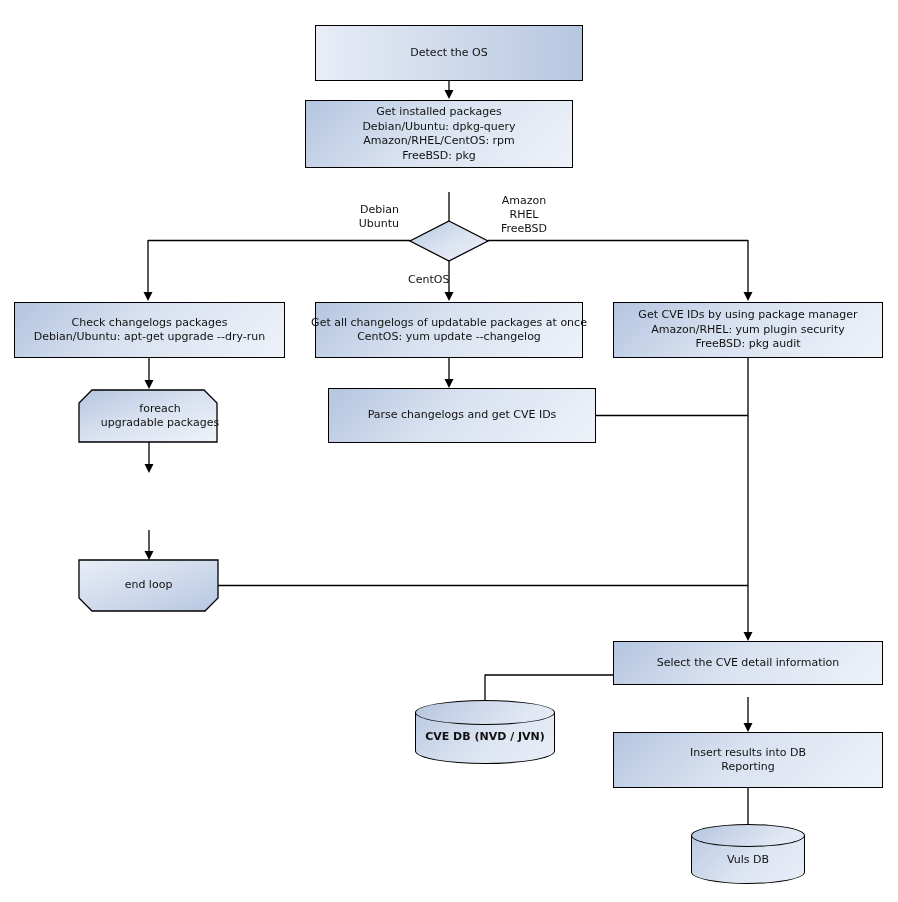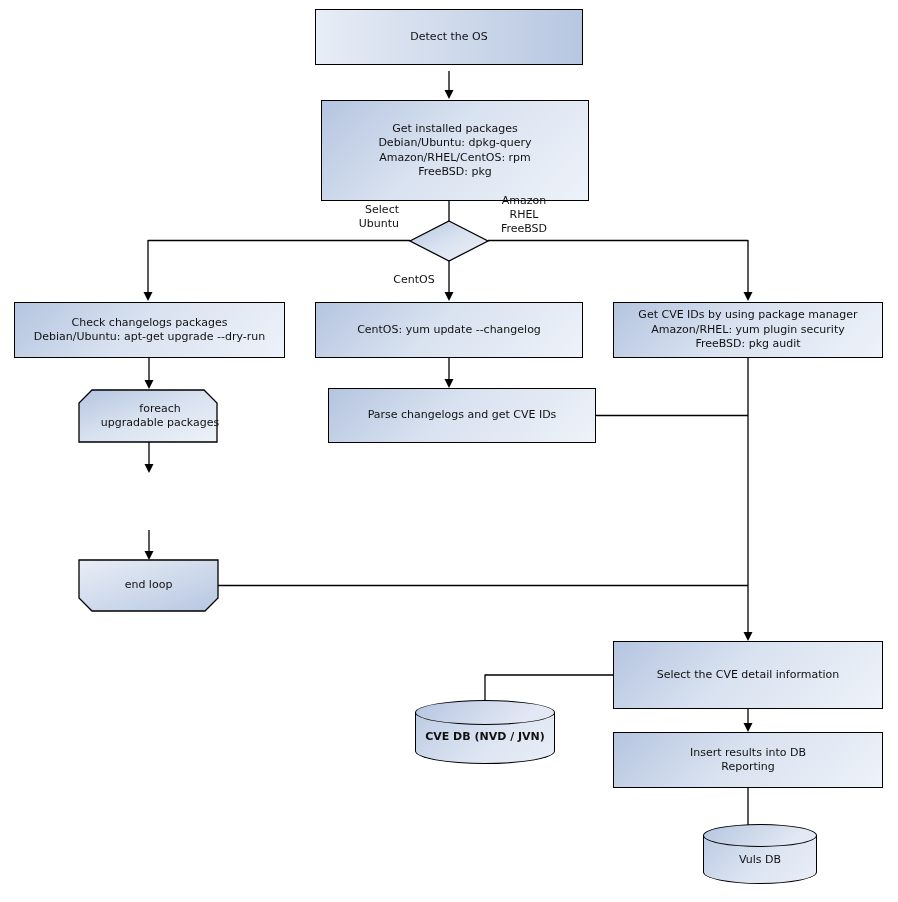--- a/index.html
+++ b/index.html
@@ -95,52 +95,53 @@
     <line x1="485" y1="705" x2="485" y2="674.5" stroke="#000" stroke-width="1.3"></line>
     <line x1="485" y1="675" x2="614" y2="675" stroke="#000" stroke-width="1.3"></line>
 
     <polygon points="449,221 488,241 449,261 410,241" fill="url(#gradA)" stroke="#000" stroke-width="1.3"></polygon>
 
     <polygon points="92,390 204,390 217,403 217,442 79,442 79,403" fill="url(#gradA)" stroke="#000" stroke-width="1.3"></polygon>
 
     <polygon points="79,560 218,560 218,598 205,611 92,611 79,598" fill="url(#gradC)" stroke="#000" stroke-width="1.3"></polygon>
   </svg>
 
-  <div class="node grad-b" style="left:315px;top:9px;width:268px;height:56px;">
+  <div class="node grad-b" style="left:315px;top:25px;width:268px;height:56px;">
     <div class="ln">Detect the OS</div>
   </div>
 
-  <div class="node" style="left:321px;top:100px;width:268px;height:101px;">
+  <div class="node" style="left:305px;top:100px;width:268px;height:68px;">
     <div class="ln">Get installed packages</div>
     <div class="ln">Debian/Ubuntu: dpkg-query</div>
     <div class="ln">Amazon/RHEL/CentOS: rpm</div>
     <div class="ln">FreeBSD: pkg</div>
   </div>
 
   <div class="node" style="left:14px;top:302px;width:271px;height:56px;">
     <div class="ln">Check changelogs packages</div>
     <div class="ln">Debian/Ubuntu: apt-get upgrade --dry-run</div>
   </div>
 
   <div class="node" style="left:315px;top:302px;width:268px;height:56px;">
+    <div class="ln">Get all changelogs of updatable packages at once</div>
     <div class="ln">CentOS: yum update --changelog</div>
   </div>
 
   <div class="node" style="left:613px;top:302px;width:270px;height:56px;">
     <div class="ln">Get CVE IDs by using package manager</div>
     <div class="ln">Amazon/RHEL: yum plugin security</div>
     <div class="ln">FreeBSD: pkg audit</div>
   </div>
 
   <div class="node" style="left:328px;top:388px;width:268px;height:55px;">
     <div class="ln">Parse changelogs and get CVE IDs</div>
   </div>
 
 
-  <div class="node" style="left:613px;top:641px;width:270px;height:68px;">
+  <div class="node" style="left:613px;top:641px;width:270px;height:44px;">
     <div class="ln">Select the CVE detail information</div>
   </div>
 
   <div class="node" style="left:613px;top:732px;width:270px;height:56px;">
     <div class="ln">Insert results into DB</div>
     <div class="ln">Reporting</div>
   </div>
 
   <div class="overlay" style="left:79px;top:390px;width:162px;height:52px;">
     <div class="ln">foreach</div>
@@ -150,34 +151,34 @@
   <div class="overlay" style="left:79px;top:560px;width:139px;height:51px;">
     <div class="ln">end loop</div>
   </div>
 
   <div class="cylinder" style="left:415px;top:700px;width:140px;height:64px;font-weight:bold;">
     <div class="cyl-body" style="top:12px;border-radius:0 0 70px 70px / 0 0 13px 13px;"></div>
     <div class="cyl-top" style="height:25px;"></div>
     <div class="cyl-label" style="top:30px;">CVE DB (NVD / JVN)</div>
   </div>
 
-  <div class="cylinder" style="left:691px;top:824px;width:114px;height:60px;margin-left:12px;">
+  <div class="cylinder" style="left:691px;top:824px;width:114px;height:60px;">
     <div class="cyl-body" style="top:11px;border-radius:0 0 57px 57px / 0 0 12px 12px;"></div>
     <div class="cyl-top" style="height:23px;"></div>
     <div class="cyl-label" style="top:29px;">Vuls DB</div>
   </div>
 
   <div class="elabel" style="left:335px;top:203px;width:64px;text-align:right;">
-    <div>Select</div>
+    <div>Debian</div>
     <div>Ubuntu</div>
   </div>
 
   <div class="elabel" style="left:488px;top:194px;width:72px;text-align:center;">
     <div>Amazon</div>
     <div>RHEL</div>
     <div>FreeBSD</div>
   </div>
 
-  <div class="elabel" style="left:385px;top:273px;width:58px;text-align:center;">
+  <div class="elabel" style="left:408px;top:273px;width:58px;text-align:left;">
     <div>CentOS</div>
   </div>
 
 </div>
 
 </body></html>

